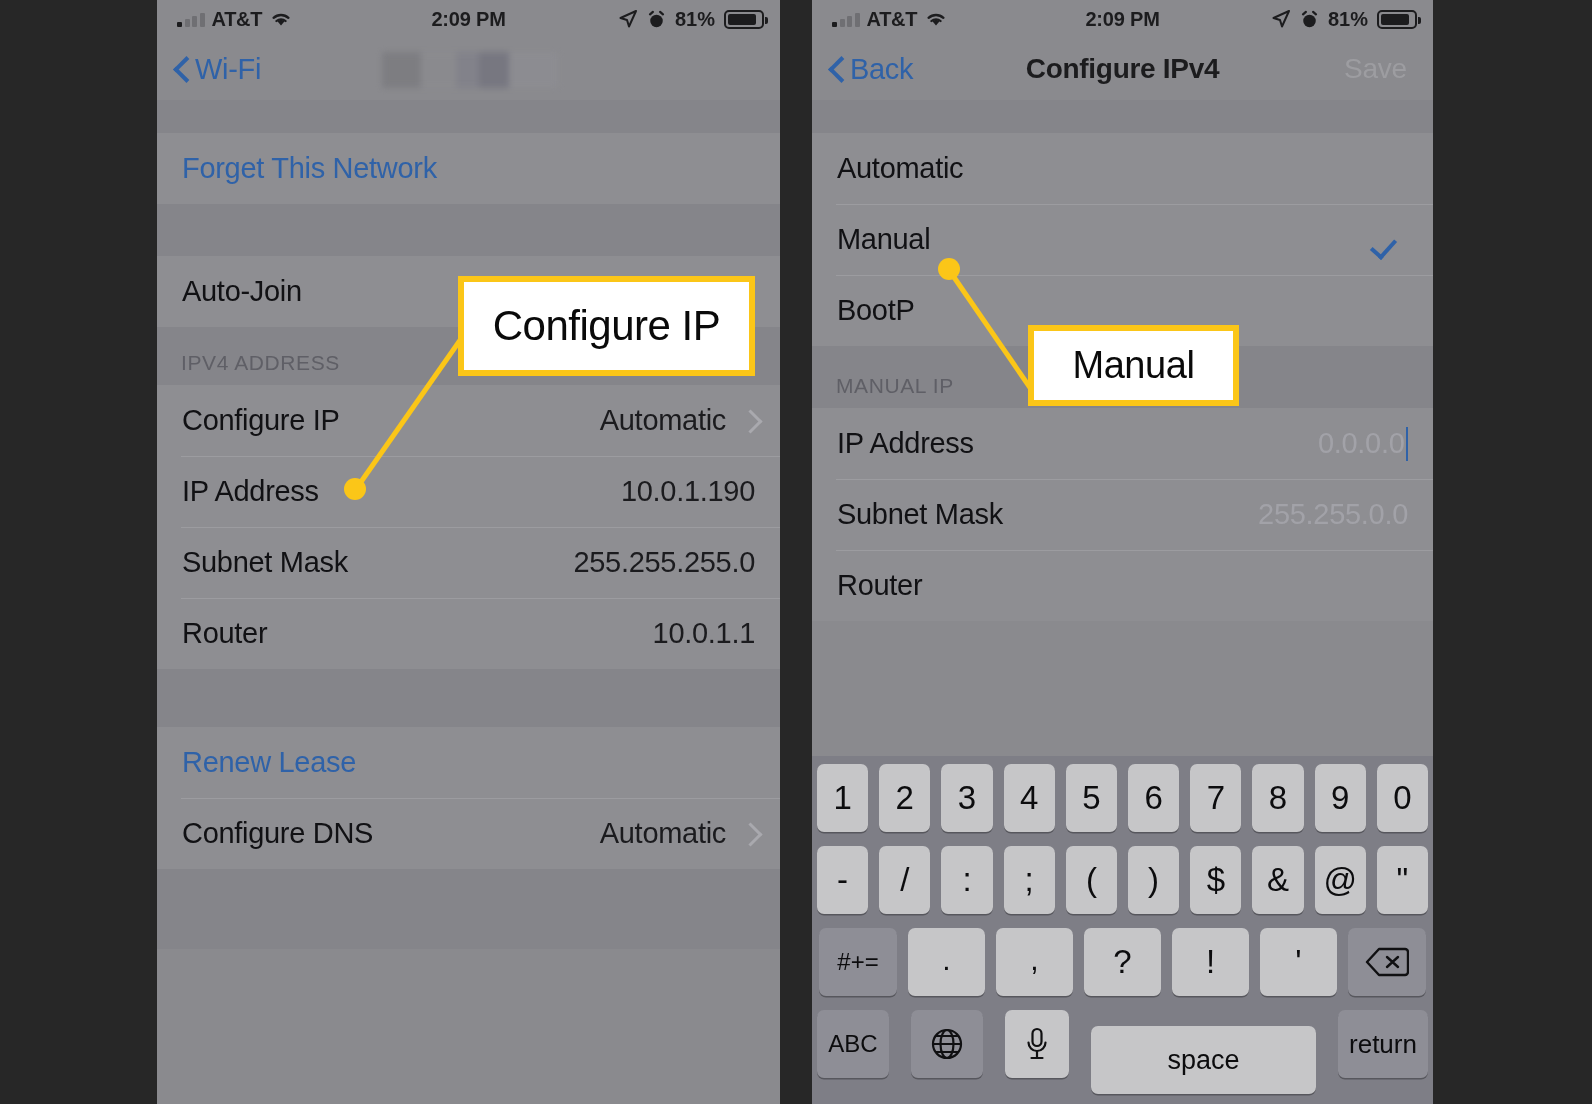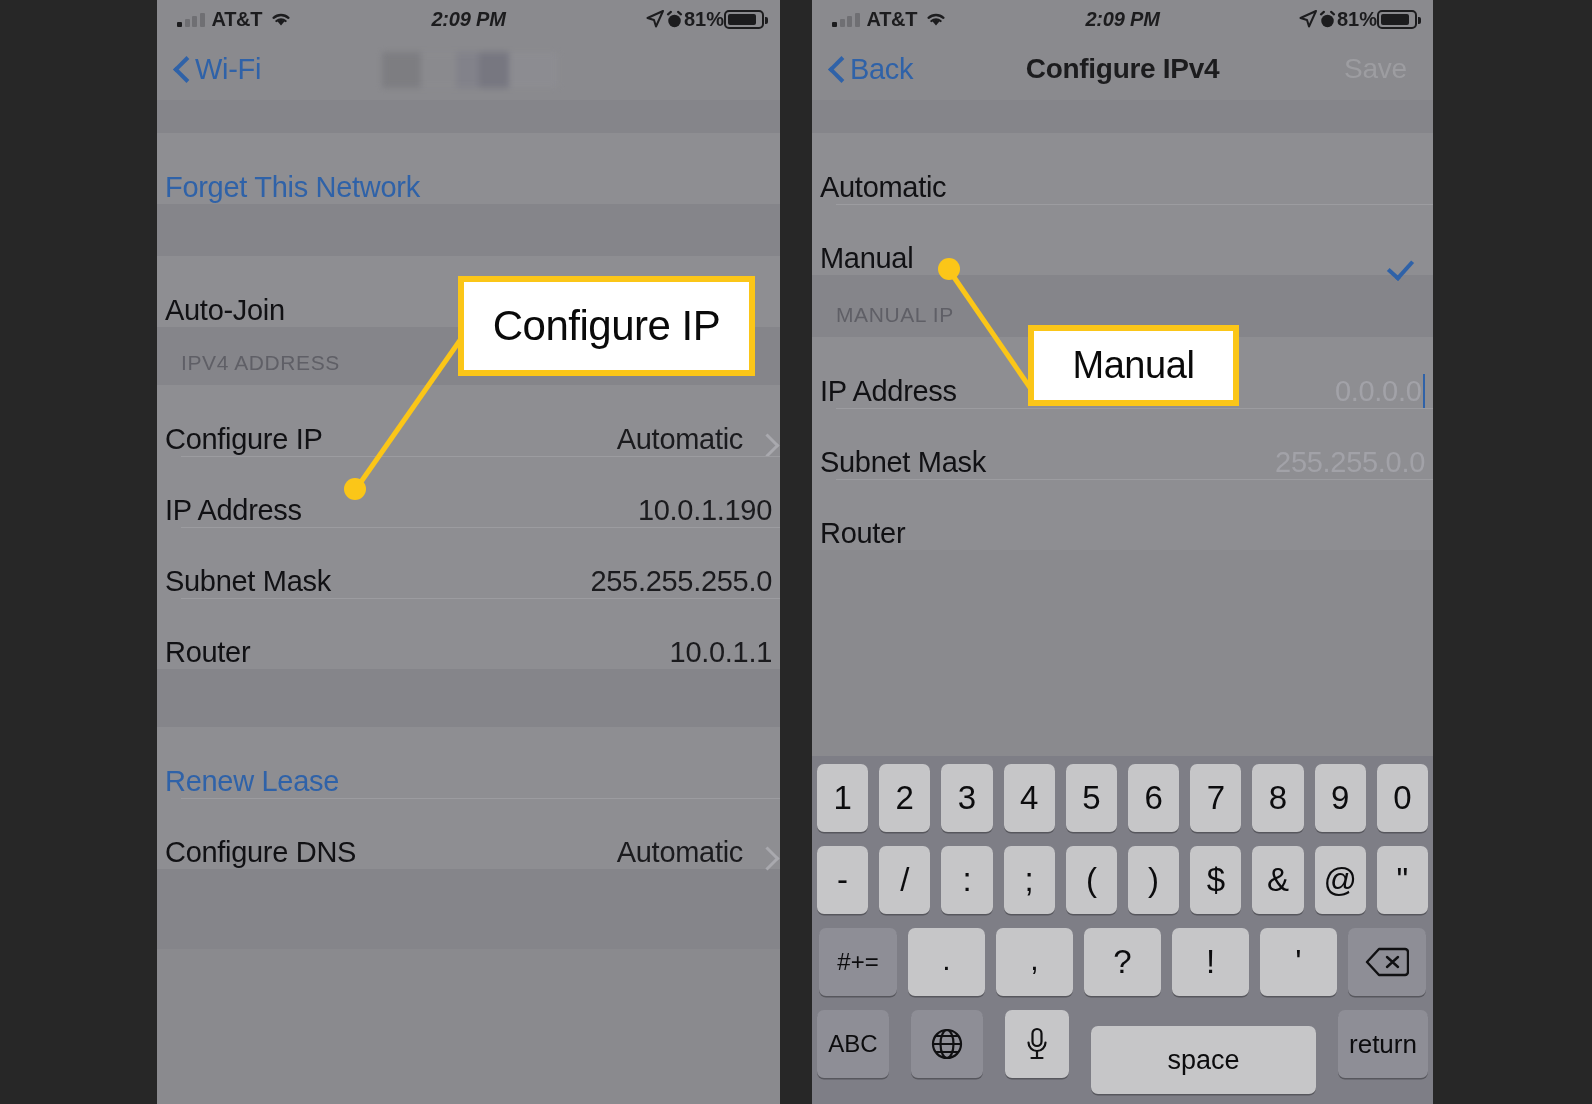--- a/index.html
+++ b/index.html
@@ -38,25 +38,24 @@
     font-weight: 700;
   }
   .sb-left {
     position: absolute; left: 20px; top: 0; height: 38px;
     display: flex; align-items: center; gap: 7px;
   }
   .sb-center {
     position: absolute; left: 0; right: 0; top: 0; height: 38px;
     display: flex; align-items: center; justify-content: center;
     letter-spacing: -0.2px;
-    font-style: italic;
   }
   .sb-right {
     position: absolute; right: 16px; top: 0; height: 38px;
-    display: flex; align-items: center; 
+    display: flex; align-items: center; gap: 9px;
   }
   .bars { display: flex; align-items: flex-end; gap: 2.5px; height: 15px; }
   .bars i { display: block; width: 5px; background: #1c1c1e; border-radius: 1px; }
   .bars i:nth-child(1) { height: 5px;  background: #1c1c1e; }
   .bars i:nth-child(2) { height: 8px;  background: #6f6f73; }
   .bars i:nth-child(3) { height: 11px; background: #6f6f73; }
   .bars i:nth-child(4) { height: 14px; background: #6f6f73; }
   .carrier { font-size: 20px; font-weight: 600; letter-spacing: -0.3px; }
   .batt {
     width: 40px; height: 19px; border: 2.2px solid #1c1c1e;
@@ -107,22 +106,22 @@
     filter: blur(3px);
     opacity: .95;
   }
 
   
   .gap { background: #85858a; }
   .row {
     position: relative;
     background: #8e8e92;
     height: 71px;
-    display: flex; align-items: flex-end;
-    padding: 0 8px;
+    display: flex; align-items: center;
+    padding: 0 25px;
     font-size: 29px; color: #111114; letter-spacing: -0.3px;
   }
   .row + .row::before {
     content: ""; position: absolute; left: 24px; right: 0; top: 0;
     height: 1px; background: #9c9ca0;
   }
   .row .label { flex: 0 0 auto; }
   .row .value {
     margin-left: auto; color: #1b1b1e; font-size: 29px; letter-spacing: -0.3px;
   }
@@ -345,20 +344,23 @@
     </div>
 
     <div class="gap" style="height:33px"></div>
 
     <div class="row">
       <span class="label">Automatic</span>
     </div>
     <div class="row">
       <span class="label">Manual</span>
       <span class="checkmark"></span>
+    </div>
+    <div class="row">
+      <span class="label">BootP</span>
     </div>
 
     <div class="gap" style="height:62px; display:flex; align-items:flex-end;">
       <div class="sect-header" style="background:transparent;width:100%">MANUAL IP</div>
     </div>
 
     <div class="row">
       <span class="label">IP Address</span>
       <span class="value ph">0.0.0.0</span>
       <span class="caret"></span>

